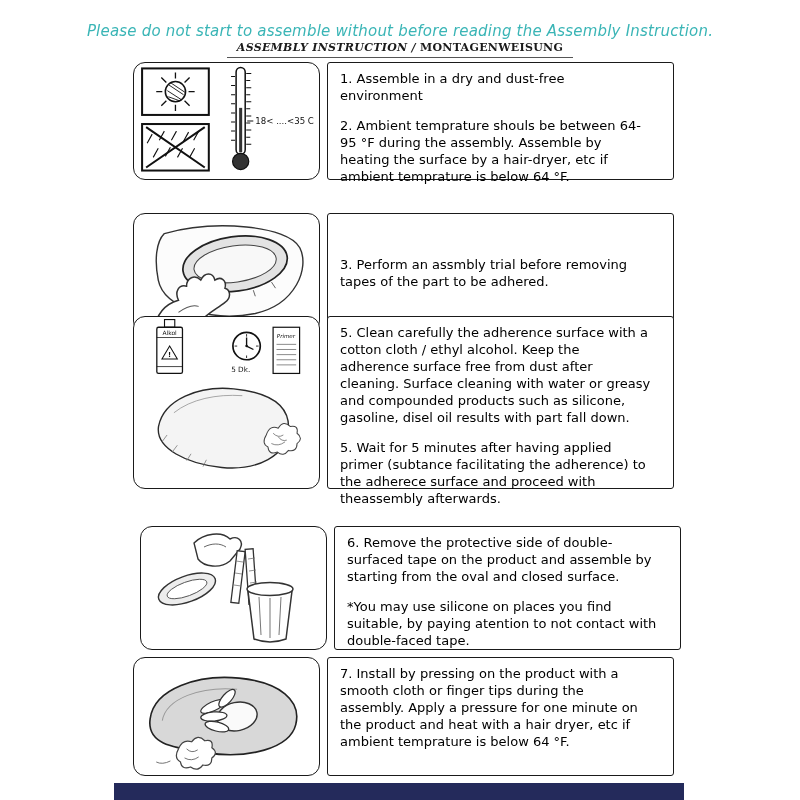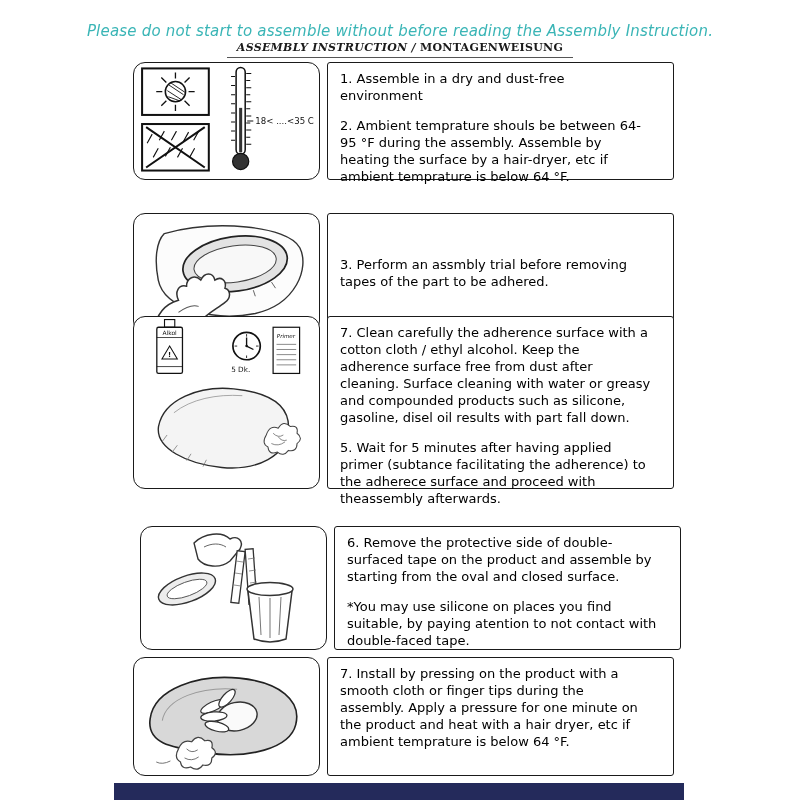--- a/index.html
+++ b/index.html
@@ -133,21 +133,21 @@
           <path d="M30,112 C50,96 80,90 110,92" fill="none" stroke="#999" stroke-width="1"></path>
           <path d="M22,138 l-6,8 M34,150 l-6,8 M50,160 l-5,8 M68,167 l-4,8" stroke="#777" stroke-width="0.9"></path>
         </g>
         <g>
           <path d="M138,138 q4,-12 14,-8 q6,-10 14,-2 q10,-2 8,8 q8,6 0,12 q0,10 -10,8 q-6,8 -13,2 q-10,4 -11,-6 q-8,-4 -2,-14 Z" fill="#ffffff" stroke="#444" stroke-width="1.2"></path>
           <path d="M146,136 q6,6 12,2 M144,148 q8,4 16,-2 M152,140 q4,6 10,4" fill="none" stroke="#666" stroke-width="0.9"></path>
         </g>
       </svg>
     </div>
     <div class="textbox">
-      <p>7. Clean carefully the adherence surface with a cotton cloth / ethyl alcohol. Keep the adherence surface free from dust after cleaning. Surface cleaning with water or greasy and compounded products such as silicone, gasoline, disel oil results with part fall down.</p>
+      <p>5. Clean carefully the adherence surface with a cotton cloth / ethyl alcohol. Keep the adherence surface free from dust after cleaning. Surface cleaning with water or greasy and compounded products such as silicone, gasoline, disel oil results with part fall down.</p>
       <p>5. Wait for 5 minutes after having applied primer (subtance facilitating the adherence) to the adherece surface and proceed with theassembly afterwards.</p>
     </div>
   </div>
 
   <div class="row" style="top:526px;height:124px;margin-left:7px;">
     <div class="imgbox">
       <svg viewBox="0 0 183 122">
         <g>
           <ellipse cx="45" cy="62" rx="30" ry="13" transform="rotate(-20 45 62)" fill="#ededed" stroke="#333" stroke-width="1.4"></ellipse>
           <ellipse cx="45" cy="62" rx="21" ry="7" transform="rotate(-20 45 62)" fill="#fff" stroke="#555" stroke-width="0.9"></ellipse>

